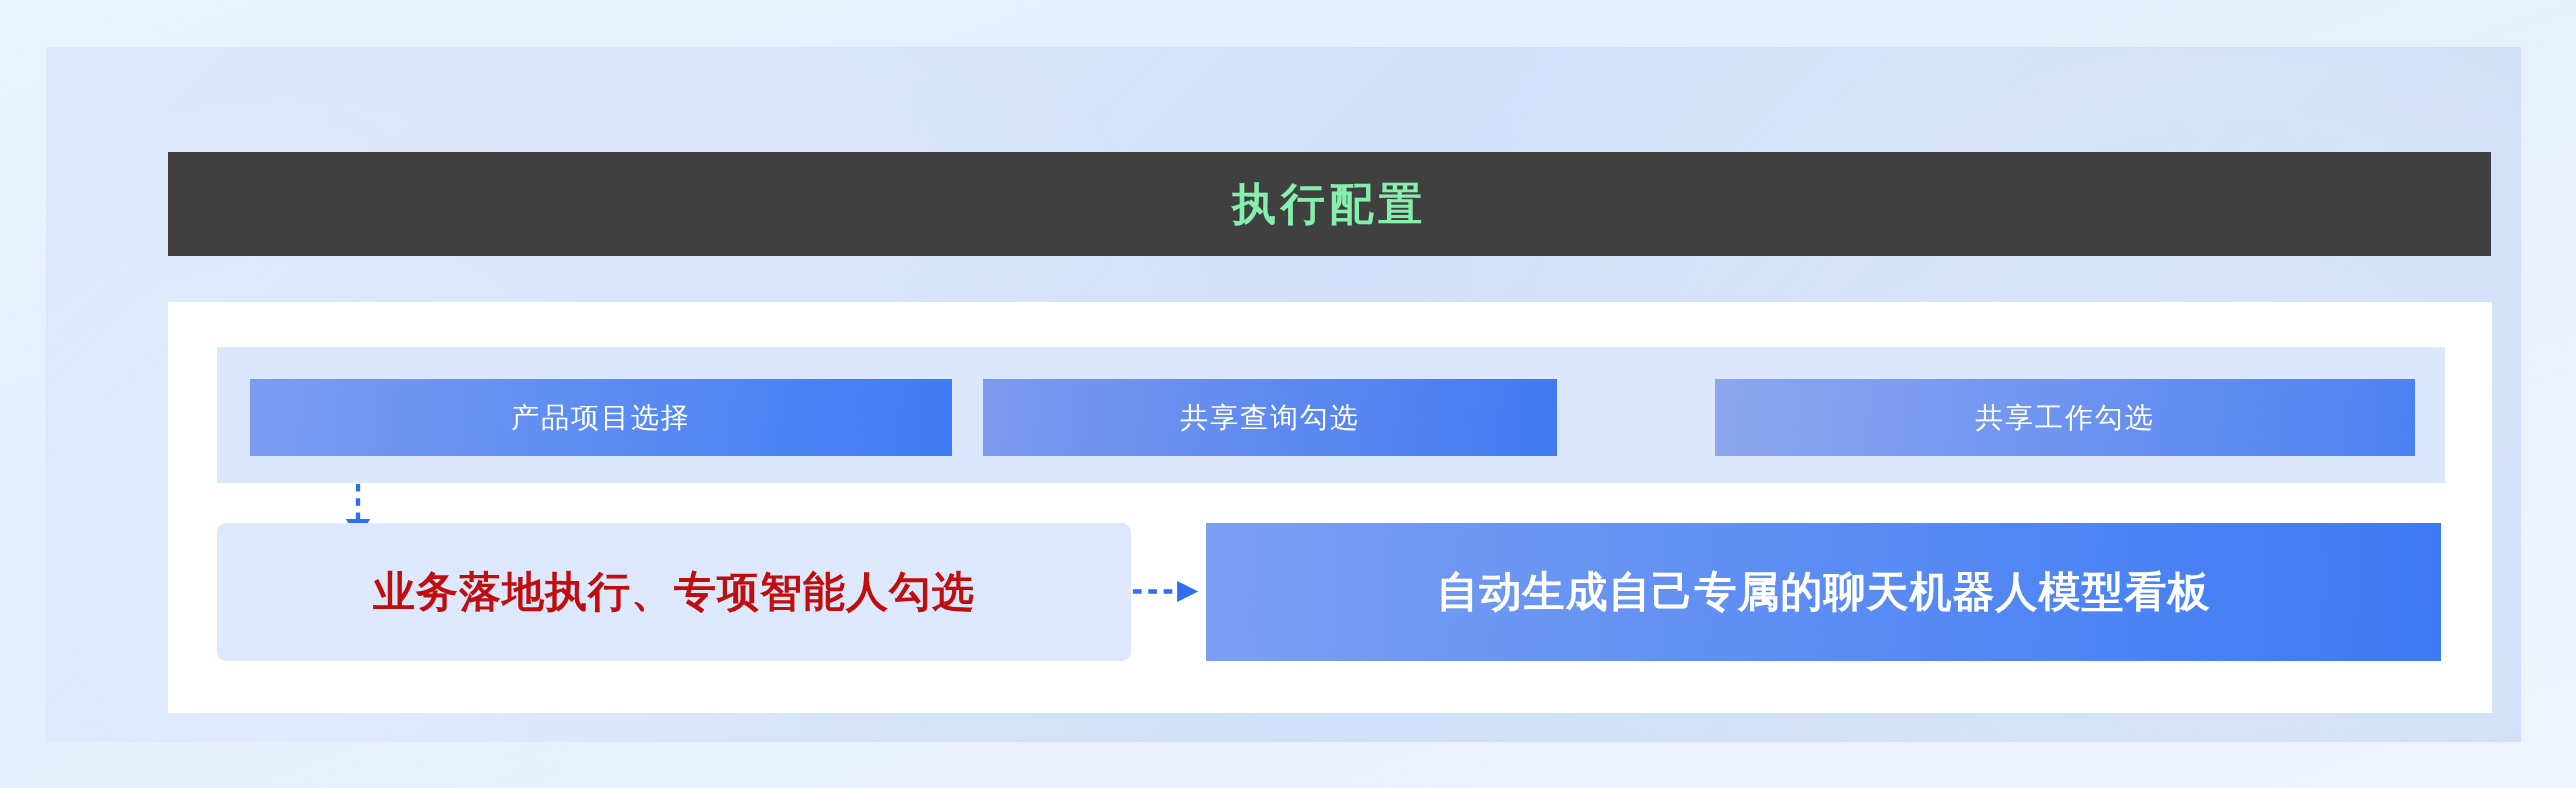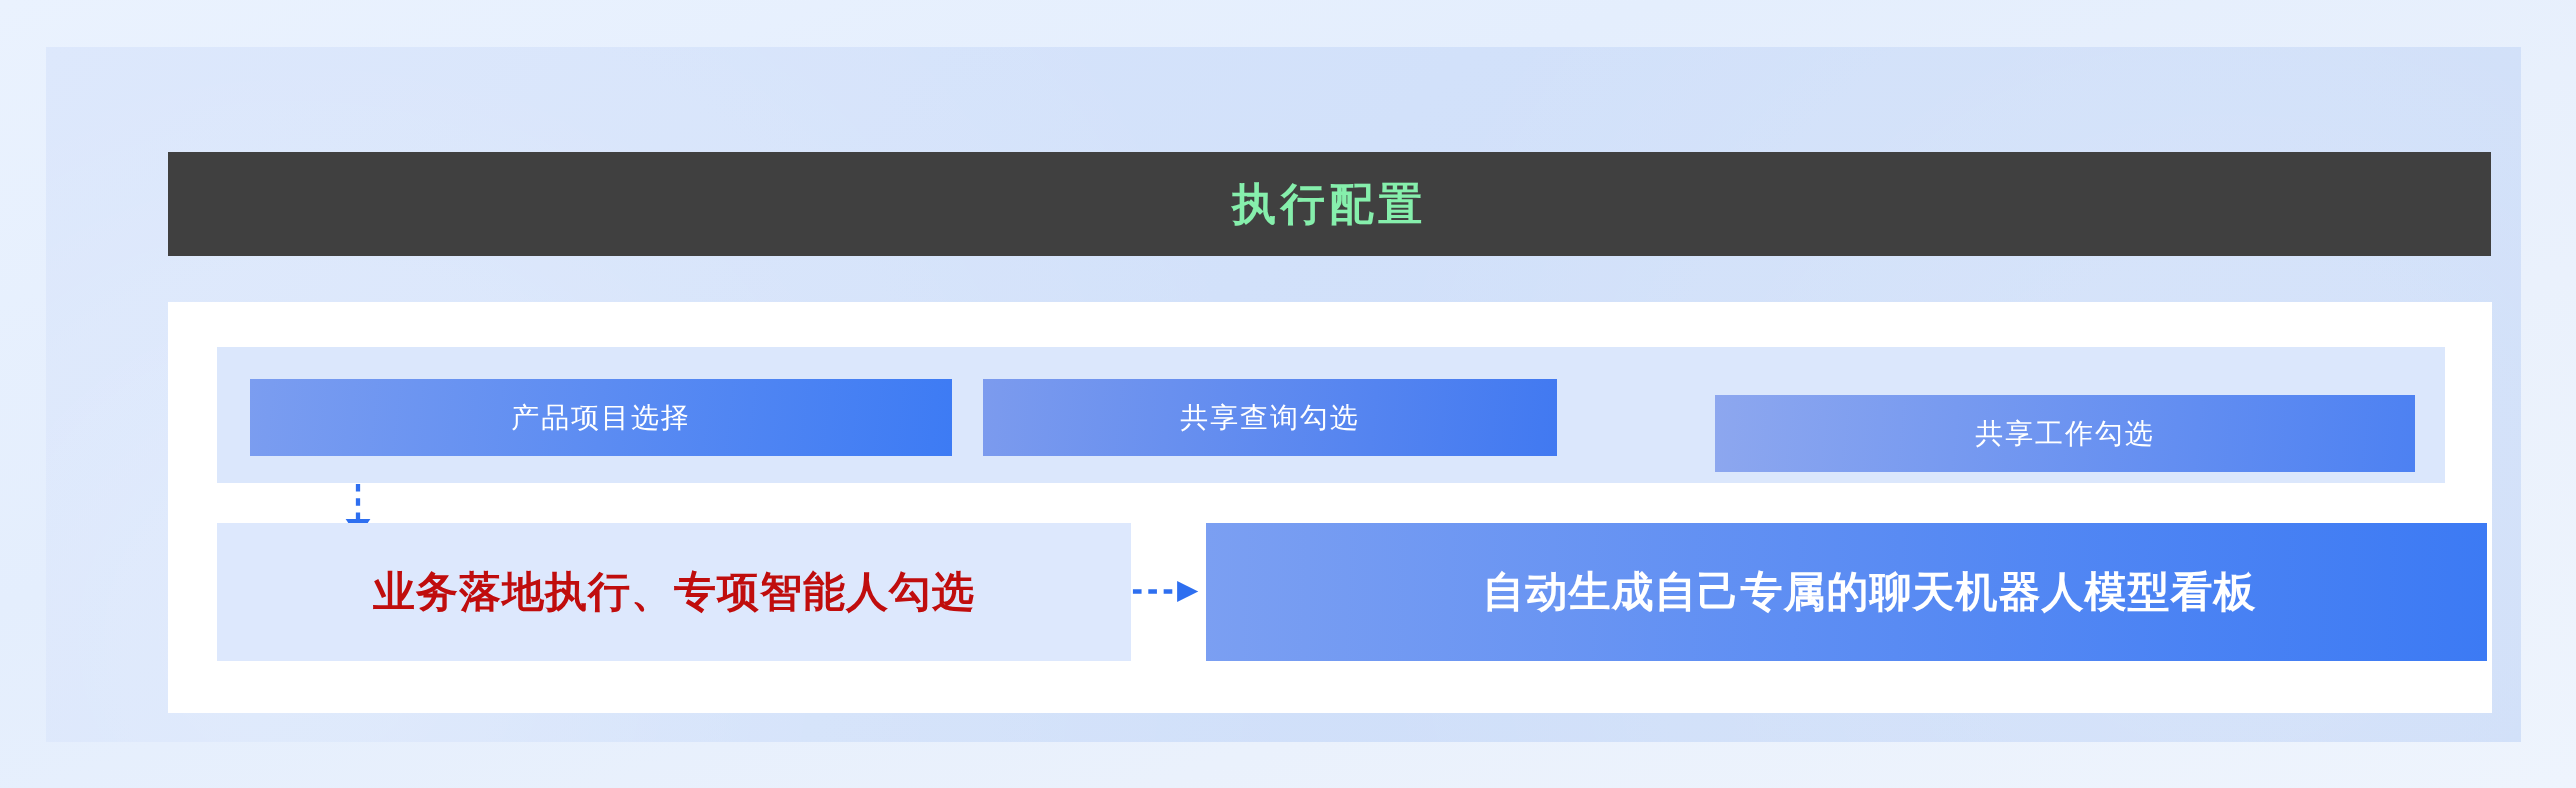--- a/index.html
+++ b/index.html
@@ -67,49 +67,49 @@
     display: flex;
     align-items: center;
     justify-content: center;
     color: #ffffff;
     font-size: 28px;
     font-weight: 400;
     letter-spacing: 1.9px;
   }
   .step-1 { left: 204px;  width: 702px; background: linear-gradient(96deg, #7b9df0 0%, #3d7bf4 100%); }
   .step-2 { left: 937px;  width: 574px; background: linear-gradient(96deg, #7c9bee 0%, #4179f1 100%); }
-  .step-3 { left: 1669px; width: 700px; background: linear-gradient(96deg, #8da7ef 0%, #4d81f2 100%); margin-top: 16px; }
+  .step-3 { left: 1669px; width: 700px; background: linear-gradient(96deg, #8da7ef 0%, #4d81f2 100%); }
   .selection-box {
     position: absolute;
     left: 171px;
     top: 476px;
     width: 914px;
     height: 138px;
     background: #dde8fd;
     display: flex;
     align-items: center;
     justify-content: center;
+    border-radius: 9px;
   }
   .selection-box .red-text {
     color: #c00d0d;
     font-size: 42px;
     font-weight: bold;
     letter-spacing: 1px;
   }
   .output-box {
     position: absolute;
     left: 1160px;
     top: 476px;
     width: 1235px;
     height: 138px;
     background: linear-gradient(92deg, #7b9ff2 0%, #3c7af4 100%);
     display: flex;
     align-items: center;
     justify-content: center;
-    padding-left: 46px;
   }
   .output-box .output-text {
     color: #ffffff;
     font-size: 42px;
     font-weight: bold;
     letter-spacing: 1px;
   }
   .down-arrow {
     position: absolute;
     left: 291px;

